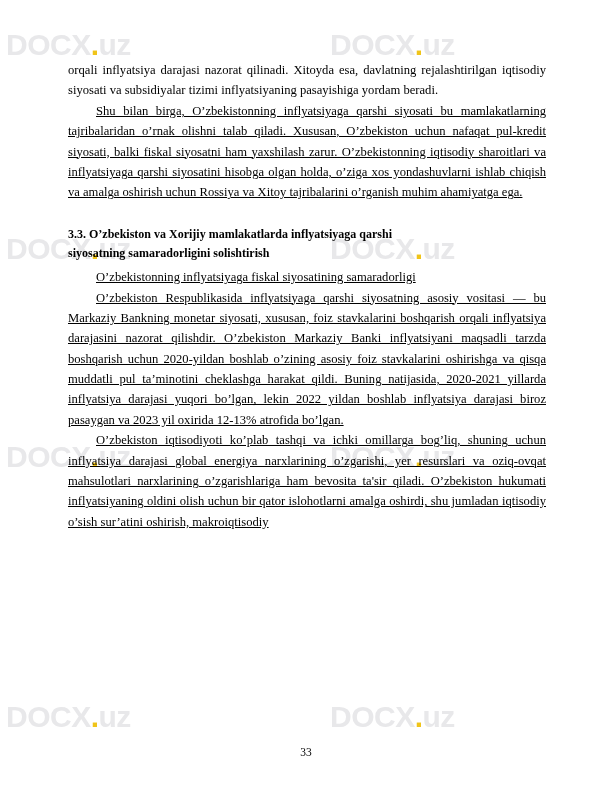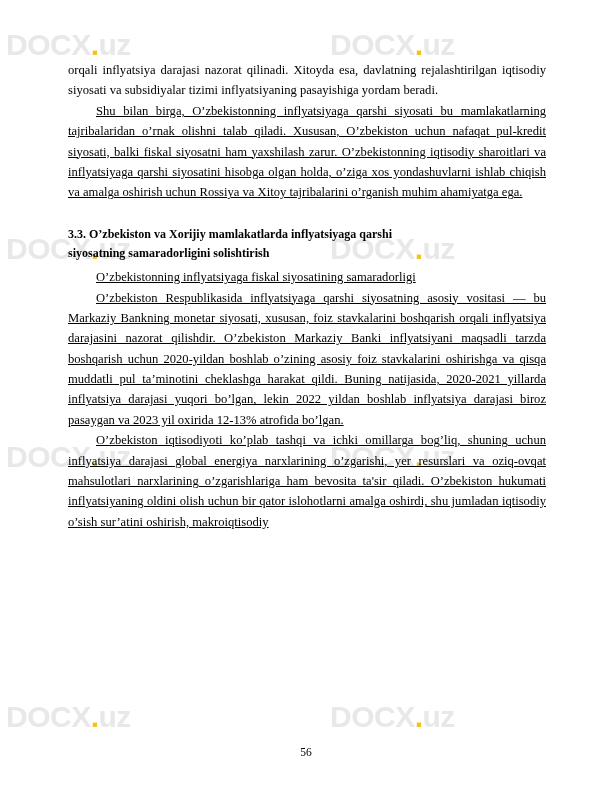--- a/index.html
+++ b/index.html
@@ -105,15 +105,15 @@
     <div class="spacer-sm"></div>
 
     <p class="indent">O’zbekistonning inflyatsiyaga fiskal siyosatining samaradorligi</p>
 
     <p class="indent">O’zbekiston Respublikasida inflyatsiyaga qarshi siyosatning asosiy vositasi — bu Markaziy Bankning monetar siyosati, xususan, foiz stavkalarini boshqarish orqali inflyatsiya darajasini nazorat qilishdir. O’zbekiston Markaziy Banki inflyatsiyani maqsadli tarzda boshqarish uchun 2020-yildan boshlab o’zining asosiy foiz stavkalarini oshirishga va qisqa muddatli pul ta’minotini cheklashga harakat qildi.  Buning natijasida, 2020-2021 yillarda inflyatsiya darajasi yuqori bo’lgan, lekin 2022 yildan boshlab inflyatsiya darajasi biroz pasaygan va 2023 yil oxirida 12-13% atrofida bo’lgan.</p>
 
     <p class="indent">O’zbekiston iqtisodiyoti ko’plab tashqi va ichki omillarga bog’liq, shuning uchun inflyatsiya darajasi global energiya narxlarining o’zgarishi, yer resurslari va oziq-ovqat mahsulotlari narxlarining o’zgarishlariga ham bevosita ta'sir qiladi. O’zbekiston hukumati inflyatsiyaning oldini olish uchun bir qator islohotlarni amalga oshirdi, shu jumladan iqtisodiy o’sish sur’atini oshirish, makroiqtisodiy</p>
 
   </div>
 
-  <div class="page-number">56</div>
+  <div class="page-number">33</div>
 
 </div>
 
 </body></html>

